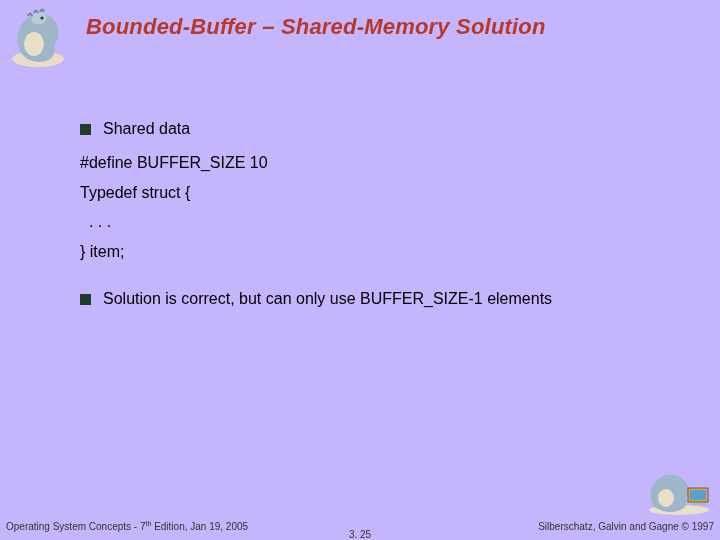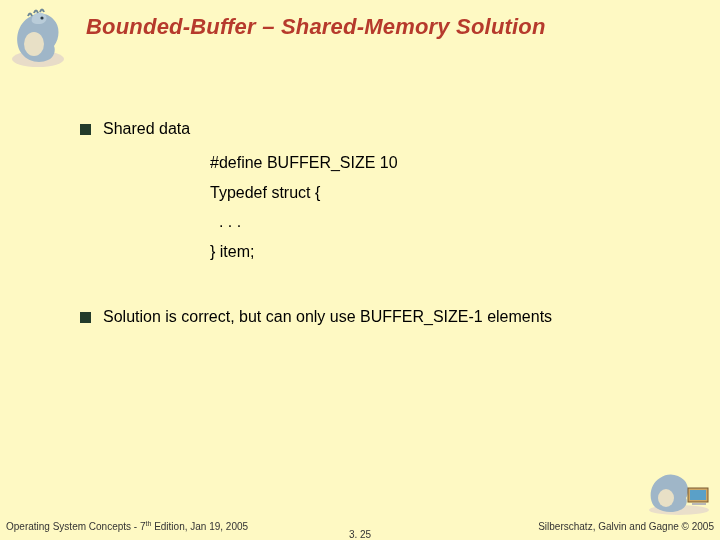--- a/index.html
+++ b/index.html
@@ -1,26 +1,26 @@
 <!DOCTYPE html>
 <html><head>
 <meta charset="utf-8">
 <style>
   * { margin: 0; padding: 0; box-sizing: border-box; }
   html, body { width: 720px; height: 540px; overflow: hidden; font-family: Arial, Helvetica, sans-serif; background: #fff; }
-  .slide { position: relative; width: 720px; height: 540px; background: #fef9c3; }
+  .slide { position: relative; width: 720px; height: 540px; background: #c4b5fd; }
   .top-mascot { position: absolute; top: 4px; left: 8px; width: 60px; height: 66px; }
   .title { position: absolute; top: 14px; left: 86px; right: 20px; color: #b63a2c; font-style: italic; font-weight: bold; font-size: 22px; letter-spacing: 0.2px; }
   .body { position: absolute; top: 120px; left: 80px; right: 39px; }
   .bullet-line { display: flex; align-items: flex-start; margin-bottom: 10px; }
   .sq { width: 11px; height: 11px; background: #233b2b; margin-top: 4px; margin-right: 12px; flex: 0 0 auto; }
   .bullet-text { font-size: 16px; color: #000; }
-  .code-block { margin-left: 130px; font-size: 16px; color: #000; line-height: 1.85; }
+  .code-block { font-size: 16px; color: #000; line-height: 1.85; }
   .code-line { white-space: pre; }
-  .second-bullet { margin-top: 26px; }
+  .second-bullet { margin-top: 8px; }
   .footer { position: absolute; left: 0; right: 0; bottom: 0; height: 30px; }
   .footer-left { position: absolute; left: 6px; bottom: 8px; font-size: 10px; color: #333; }
   .footer-center { position: absolute; left: 50%; transform: translateX(-50%); bottom: 0; font-size: 10px; color: #333; }
   .footer-right { position: absolute; right: 6px; bottom: 8px; font-size: 10px; color: #333; }
   .sup { font-size: 7px; vertical-align: super; }
   .bottom-mascot { position: absolute; right: 6px; bottom: 24px; width: 70px; height: 48px; }
 </style>
 </head>
 <body>
 
@@ -65,17 +65,17 @@
     <rect x="46" y="22" width="16" height="10" fill="#5aa0c8"></rect>
     <rect x="48" y="35" width="14" height="2" fill="#b8b8b8"></rect>
   </svg>
 
   <div class="footer">
     <div class="footer-left">
       <span>Operating System Concepts - 7</span><span class="sup">th</span><span> Edition, Jan 19, 2005</span>
     </div>
     <div class="footer-center">3. 25</div>
     <div class="footer-right">
-      <span>Silberschatz, Galvin and Gagne </span><span>© 2005</span>
+      <span>Silberschatz, Galvin and Gagne </span><span>© 1997</span>
     </div>
   </div>
 
 </div>
 
 </body></html>

